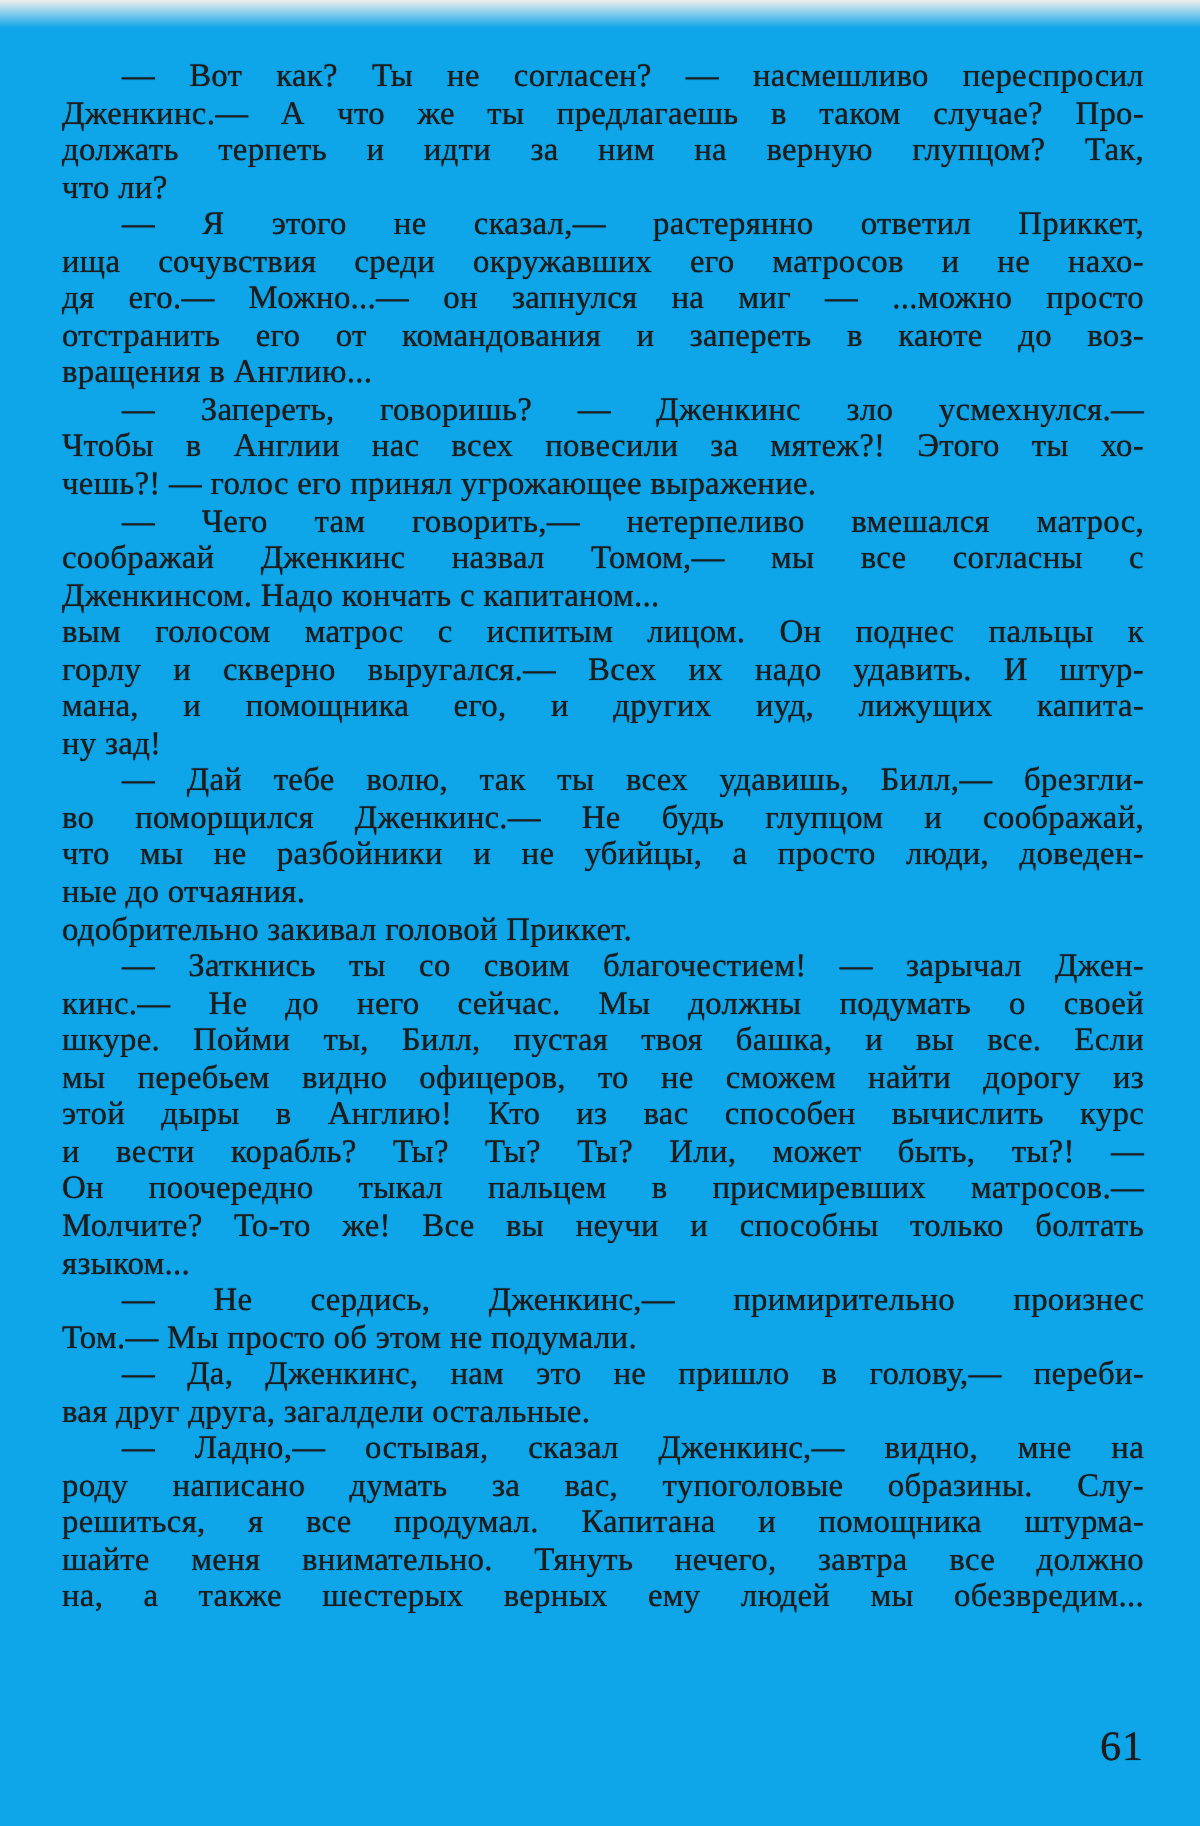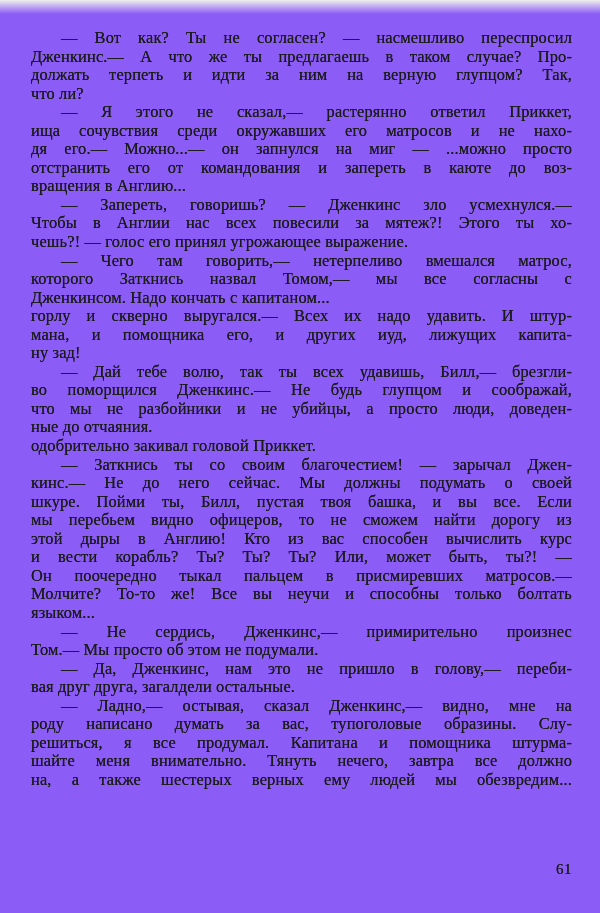--- a/index.html
+++ b/index.html
@@ -44,29 +44,29 @@
     text-align-last: justify;
     text-justify: inter-word;
   }
   .line.first {
     padding-left: 30px;
   }
   .page-number {
     position: absolute;
     top: 861px;
     right: 28px;
-    font-size: 15px;
+    font-size: 21px;
     letter-spacing: 0.5px;
     text-shadow: 0 0 0.45px currentColor;
   }
 </style>
 </head>
 <body>
 
-<div class="page" style="background: #8b5cf6; color: rgb(28, 28, 28);">
+<div class="page" style="background: #0ea5e9; color: rgb(28, 28, 28);">
   <div class="text-block">
       <div class="para">
         <div class="line first just">— Вот как? Ты не согласен? — насмешливо переспросил</div>
         <div class="line just">Дженкинс.— А что же ты предлагаешь в таком случае? Про-</div>
         <div class="line just">должать терпеть и идти за ним на верную глупцом? Так,</div>
         <div class="line">что ли?</div>
       </div>
       <div class="para">
         <div class="line first just">— Я этого не сказал,— растерянно ответил Приккет,</div>
         <div class="line just">ища сочувствия среди окружавших его матросов и не нахо-</div>
@@ -74,24 +74,25 @@
         <div class="line just">отстранить его от командования и запереть в каюте до воз-</div>
         <div class="line">вращения в Англию...</div>
       </div>
       <div class="para">
         <div class="line first just">— Запереть, говоришь? — Дженкинс зло усмехнулся.—</div>
         <div class="line just">Чтобы в Англии нас всех повесили за мятеж?! Этого ты хо-</div>
         <div class="line">чешь?! — голос его принял угрожающее выражение.</div>
       </div>
       <div class="para">
         <div class="line first just">— Чего там говорить,— нетерпеливо вмешался матрос,</div>
-        <div class="line just">которого Заткнись назвал Томом,— мы все согласны с</div>
+        <div class="line just">соображай Дженкинс назвал Томом,— мы все согласны с</div>
         <div class="line">Дженкинсом. Надо кончать с капитаном...</div>
       </div>
       <div class="para">
+        <div class="line just">вым голосом матрос с испитым лицом. Он поднес пальцы к</div>
         <div class="line just">горлу и скверно выругался.— Всех их надо удавить. И штур-</div>
         <div class="line just">мана, и помощника его, и других иуд, лижущих капита-</div>
         <div class="line">ну зад!</div>
       </div>
       <div class="para">
         <div class="line first just">— Дай тебе волю, так ты всех удавишь, Билл,— брезгли-</div>
         <div class="line just">во поморщился Дженкинс.— Не будь глупцом и соображай,</div>
         <div class="line just">что мы не разбойники и не убийцы, а просто люди, доведен-</div>
         <div class="line">ные до отчаяния.</div>
       </div>

